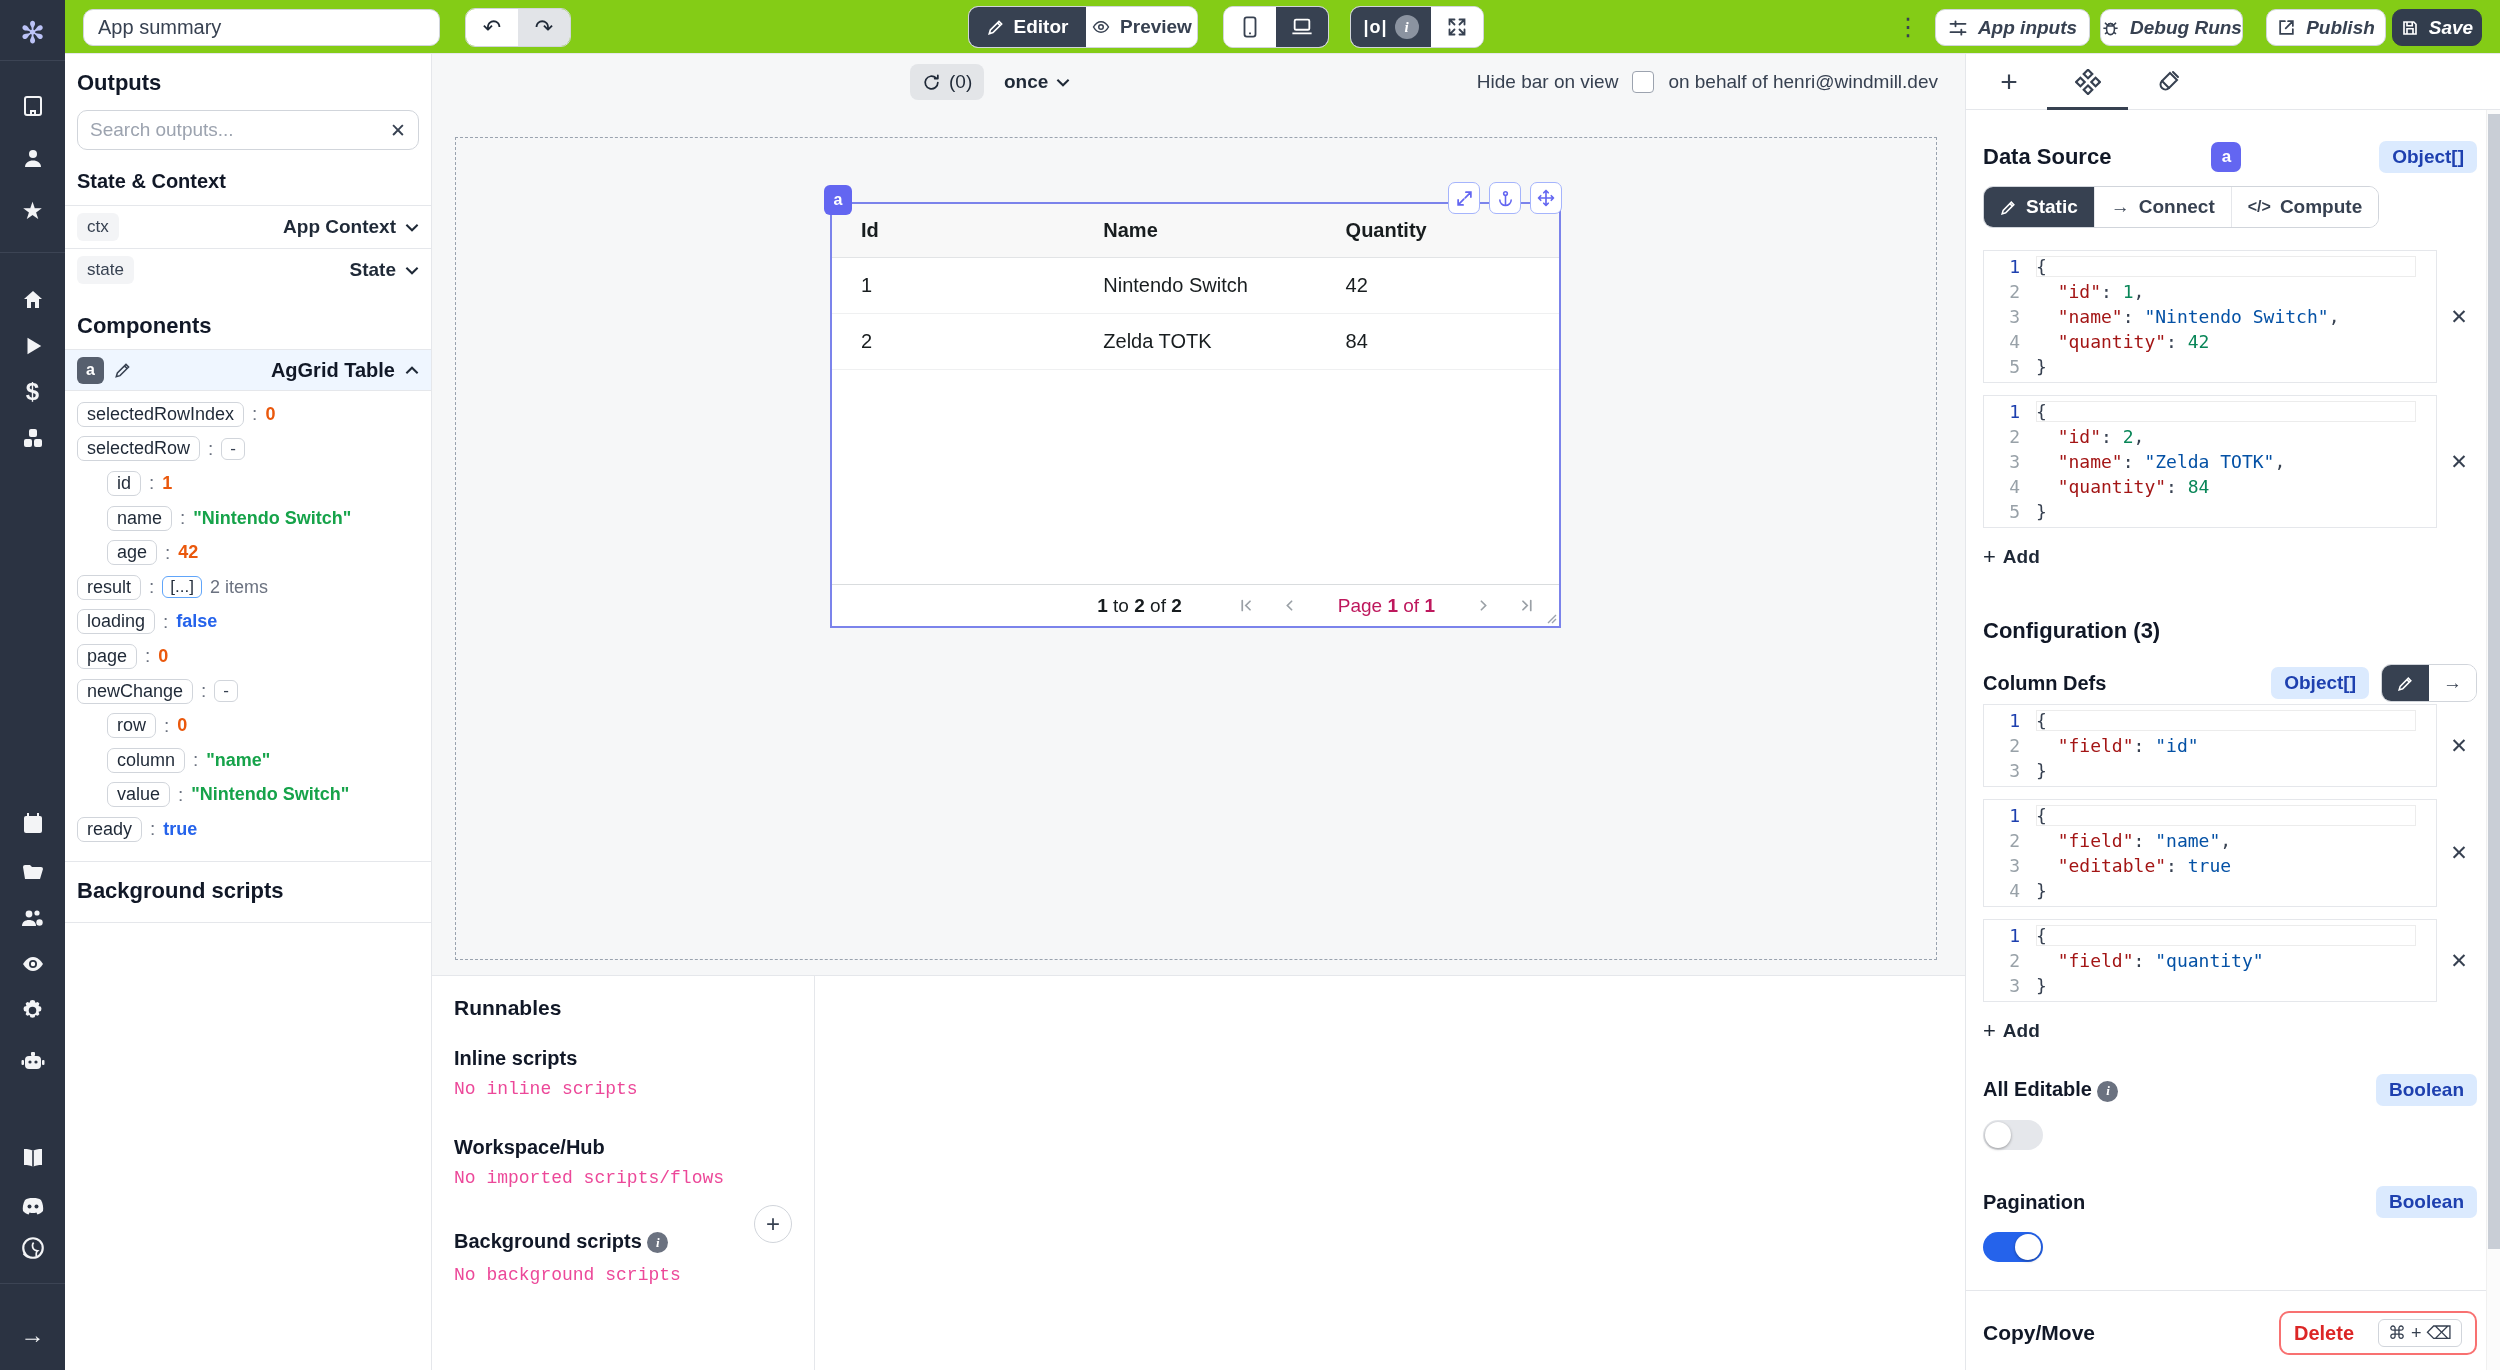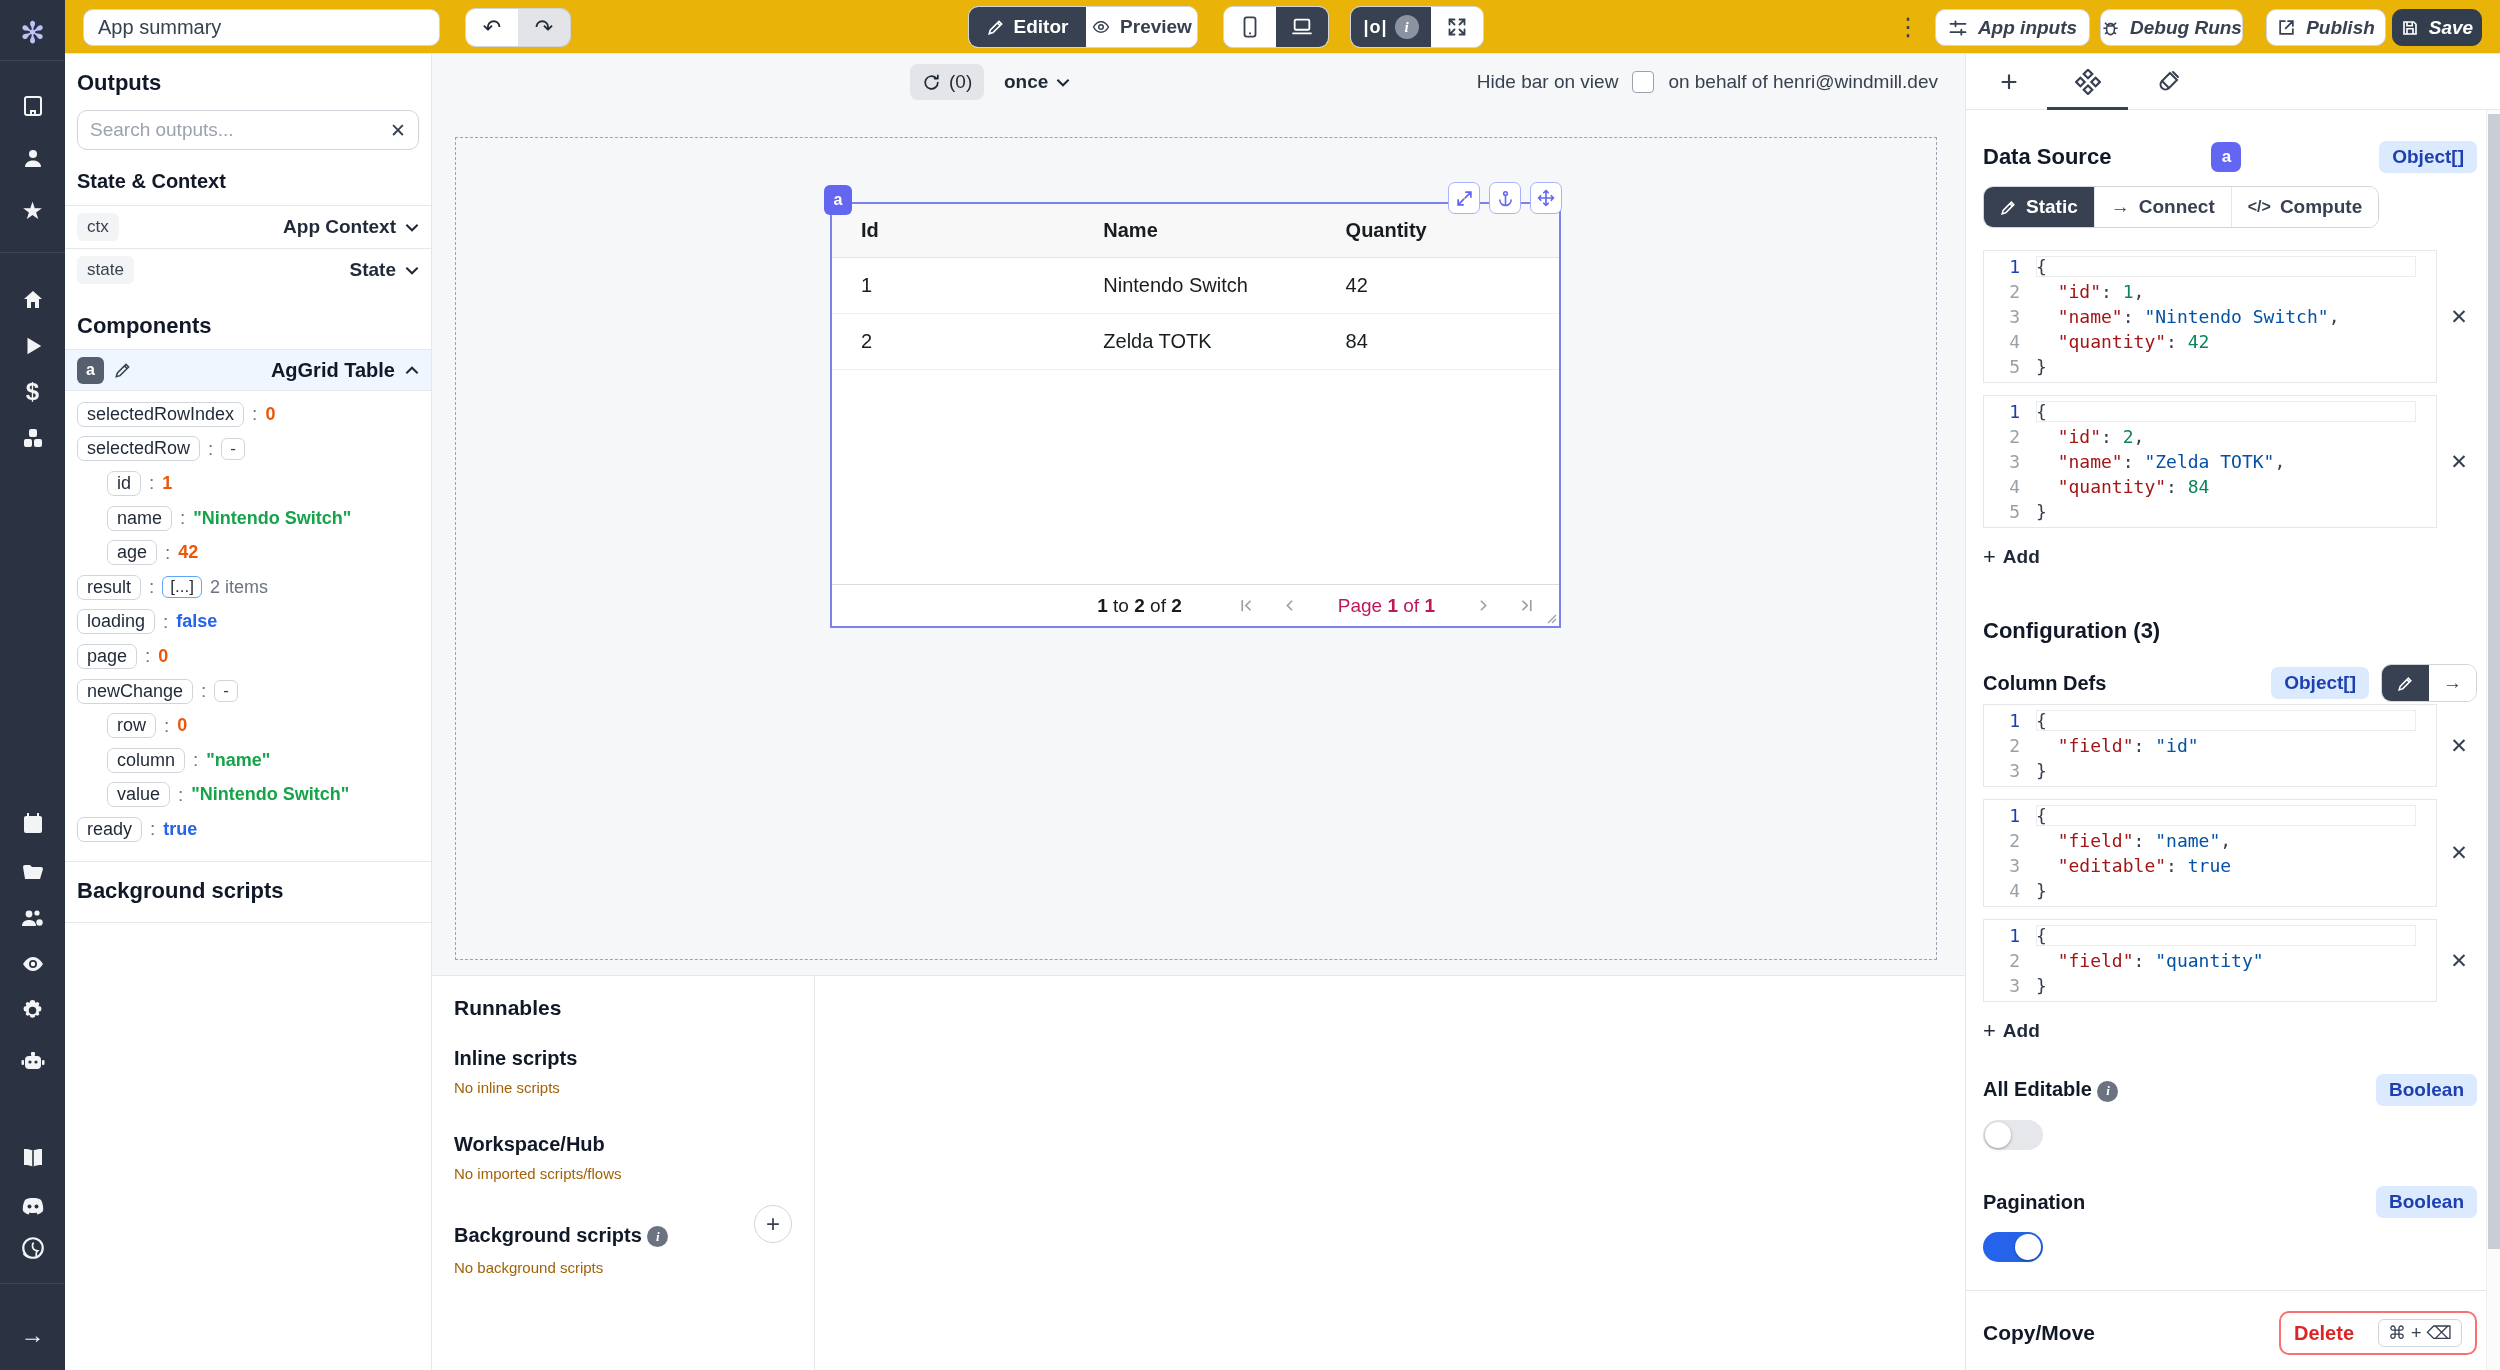--- a/index.html
+++ b/index.html
@@ -8,21 +8,21 @@
   #app { position:relative; width:2500px; height:1370px; background:#fff; overflow:hidden; }
   svg { display:block; }
 
   
   #rail { position:absolute; left:0; top:0; width:65px; height:1370px; background:#2b3342; z-index:30; }
   .rail-ic { position:absolute; left:0; width:65px; height:40px; display:flex; align-items:center; justify-content:center; color:#f3f4f6; }
   .rail-div { position:absolute; left:0; width:65px; border-top:1px solid #3c4454; }
   .rail-txt { font-size:24px; line-height:1; }
 
   
-  #topbar { position:absolute; left:65px; top:0; width:2435px; height:54px; background:#eab308; border-bottom:1px solid #e5e7eb; z-index:20; }
+  #topbar { position:absolute; left:65px; top:0; width:2435px; height:54px; background:#84cc16; border-bottom:1px solid #e5e7eb; z-index:20; }
   .tb-abs { position:absolute; top:0; height:54px; display:flex; align-items:center; }
   #app-summary { position:absolute; left:18px; top:9px; width:357px; height:37px; border:1px solid #d1d5db; border-radius:10px; padding:0 14px; font-size:20px; color:#374151; font-family:"Liberation Sans",sans-serif; background:#fff; }
   #undo-redo { position:absolute; left:400px; top:8px; height:39px; display:flex; border:1px solid #d1d5db; border-radius:10px; overflow:hidden; }
   .ur-half { width:52px; display:flex; align-items:center; justify-content:center; font-size:22px; color:#1f2937; background:#fff; }
   .ur-half.dim { background:#e2e4e8; }
   .seg { position:absolute; top:6px; height:42px; display:flex; border:1px solid #d1d5db; border-radius:10px; overflow:hidden; background:#fff; }
   .seg > div { display:flex; align-items:center; justify-content:center; gap:9px; font-size:19px; font-weight:700; color:#374151; }
   .seg .dark { background:#374151; color:#fff; }
   .btn { display:flex; align-items:center; justify-content:center; gap:10px; border:1px solid #d1d5db; border-radius:10px; background:#fff; font-size:19px; font-weight:700; color:#374151;font-style:italic; }
   .btn.dark { background:#323d4d; border-color:#323d4d; color:#fff; }
@@ -82,21 +82,21 @@
   #grid-range b, #grid-page b { font-weight:700; }
   .pgnav { display:flex; align-items:center; gap:26px; margin-right:24px; color:#9aa0a6; }
   #grid-page { color:#be185d; margin:0 14px; }
   #resize-handle { position:absolute; right:2px; bottom:2px; color:#b6bcc2; }
 
   
   #bottom-panel { position:absolute; left:0; top:921px; width:1533px; height:395px; background:#fff; border-top:1px solid #e5e7eb; }
   #runnables-col { position:absolute; left:0; top:0; width:383px; height:395px; border-right:1px solid #e5e7eb; padding:20px 22px; }
   .rn-title { font-size:21px; font-weight:700; color:#111827; }
   .rn-h { font-size:20px; font-weight:700; color:#111827; }
-  .rn-empty { font-size:15px; color:#a16207; margin-top:9px; }
+  .rn-empty { font-size:18px; color:#ec4899; margin-top:9px;font-family:Liberation Mono, monospace; }
   .info { width:21px; height:21px; border-radius:50%; background:#6b7280; color:#fff; font-size:13px; font-weight:700; font-style:italic; display:inline-flex; align-items:center; justify-content:center; font-family:"Liberation Serif",serif; vertical-align:middle; }
   #bg-add-btn { position:absolute; right:22px; top:229px; width:38px; height:38px; border:1px solid #d1d5db; border-radius:50%; background:#fff; font-size:24px; color:#374151; display:flex; align-items:center; justify-content:center; }
 
   
   #right-panel { position:absolute; left:1965px; top:54px; width:535px; height:1316px; background:#fff; border-left:1px solid #e5e7eb; }
   #rp-tabs { position:relative; height:56px; border-bottom:1px solid #e5e7eb; }
   .rp-tab { position:absolute; top:0; width:60px; height:56px; display:flex; align-items:center; justify-content:center; color:#374151; }
   #rp-underline { position:absolute; left:81px; bottom:-1px; width:81px; height:3px; background:#374151; }
   #rp-scroll { position:absolute; left:0; top:56px; width:521px; height:1260px; padding:17px 0 0 17px; overflow:hidden; }
   #rp-scrollbar { position:absolute; right:0; top:56px; width:14px; height:1260px; background:#fbfbfb; border-left:1px solid #f0f0f0; }

